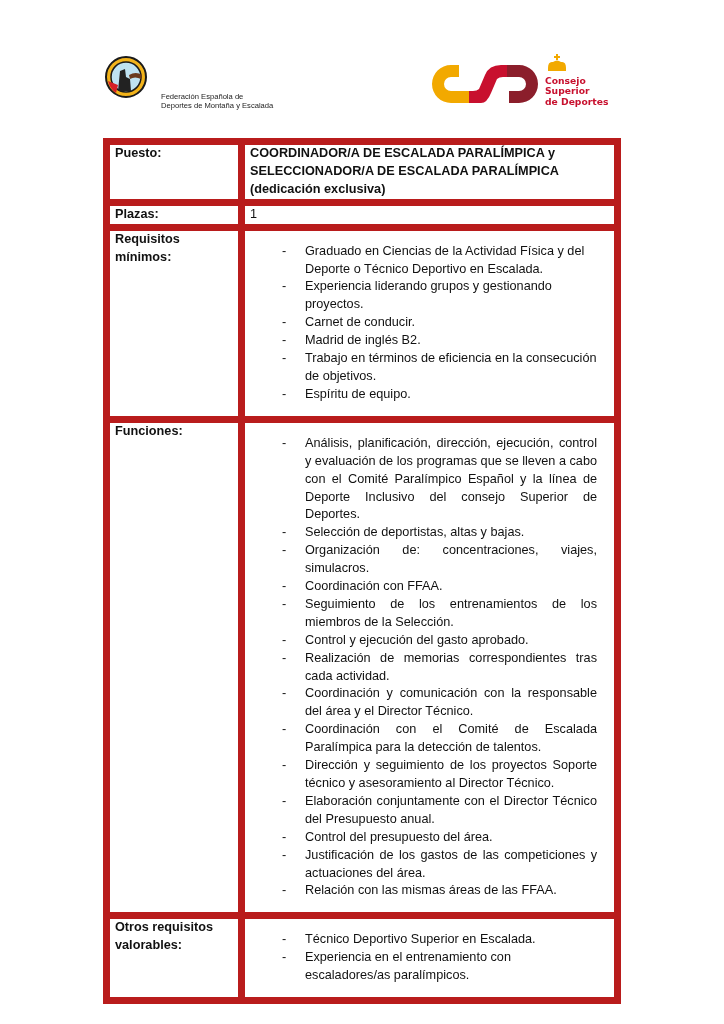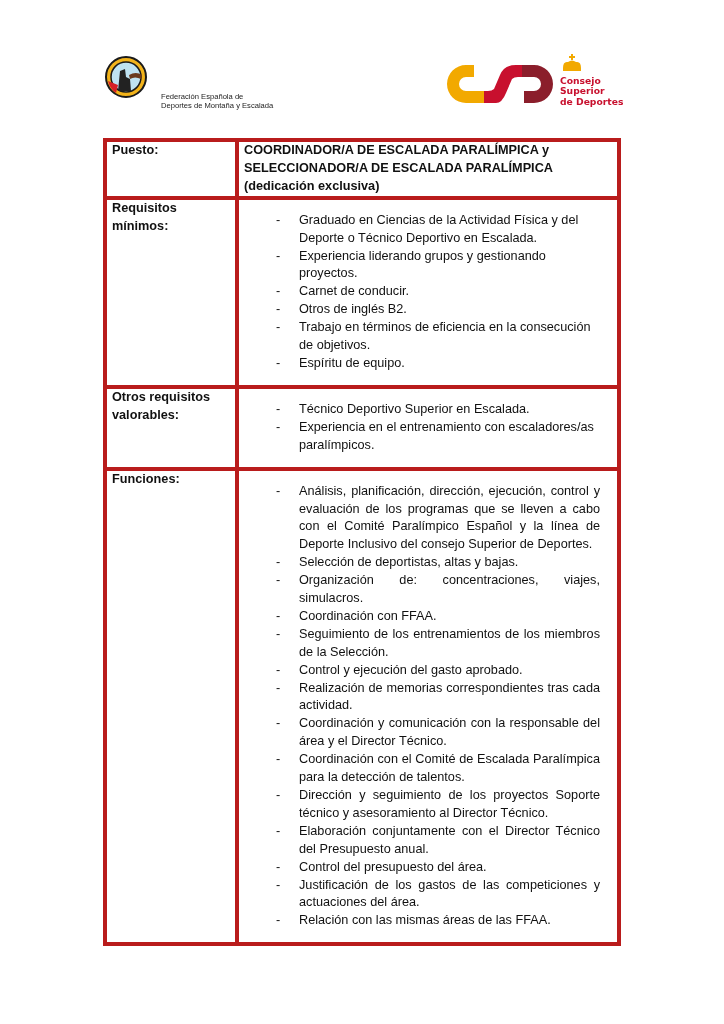--- a/index.html
+++ b/index.html
@@ -3,29 +3,29 @@
 <meta charset="utf-8">
 <style>
   html, body { margin:0; padding:0; background:#ffffff; }
   body { width:724px; height:1024px; position:relative; overflow:hidden;
          font-family:"Liberation Sans", sans-serif; color:#111; }
   .logo-fedme { position:absolute; left:104px; top:52px; width:180px; height:62px; }
   .fedme-emblem { position:absolute; left:0; top:3px; width:44px; height:44px; }
   .fedme-word { position:absolute; left:50px; top:-4px; font-family:"DejaVu Sans", sans-serif;
                 font-weight:bold; font-size:38px; letter-spacing:-1px; color:#111; line-height:48px; }
   .fedme-sub { position:absolute; left:57px; top:40px; font-size:7.6px; line-height:9px; color:#222; white-space:nowrap; }
-  .logo-csd { position:absolute; left:446px; top:54px; width:180px; height:60px; }
+  .logo-csd { position:absolute; left:431px; top:54px; width:180px; height:60px; }
   .csd-mark { position:absolute; left:0; top:7px; width:112px; height:46px; }
   .csd-crown { position:absolute; left:115px; top:0; width:22px; height:18px; }
   .csd-text { position:absolute; left:114px; top:22px; font-family:"DejaVu Sans", sans-serif;
               font-weight:bold; font-size:9.2px; line-height:10.3px; color:#c8102e; white-space:nowrap; }
 
   table.job { position:absolute; left:103px; top:138px; width:518px; border-collapse:collapse;
               font-size:12.7px; line-height:17.9px; }
-  table.job td { border:4px solid #b91c1c; vertical-align:top; padding:0 5px; }
+  table.job td { border:7px solid #b91c1c; vertical-align:top; padding:0 5px; }
   td.lbl { width:118px; font-weight:bold; }
   td.val { padding-left:6px; }
   .bold { font-weight:bold;margin-top:20px; }
   ul.dash { list-style:none; margin:12px; padding:0; }
   ul.dash li { position:relative; padding-left:43px; }
   ul.dash li::before { content:"-"; position:absolute; left:20px; top:0; }
   ul.justify li { text-align:justify; }
 </style>
 </head>
 <body>
@@ -68,44 +68,36 @@
   <tbody>
       <tr>
     <td class="lbl">Puesto:</td>
     <td class="val bold">
       <div>COORDINADOR/A DE ESCALADA PARALÍMPICA y</div>
       <div>SELECCIONADOR/A DE ESCALADA PARALÍMPICA</div>
       <div>(dedicación exclusiva)</div>
     </td>
   </tr>
   <tr>
+    <td class="lbl">Plazas:</td>
+    <td class="val">1</td>
+  </tr>
+  <tr>
     <td class="lbl">
       <div>Requisitos</div>
       <div>mínimos:</div>
     </td>
     <td class="val">
       <ul class="dash">
         <li>Graduado en Ciencias de la Actividad Física y del Deporte o Técnico Deportivo en Escalada.</li>
         <li>Experiencia liderando grupos y gestionando proyectos.</li>
         <li>Carnet de conducir.</li>
-        <li>Otros de inglés B2.</li>
+        <li>Madrid de inglés B2.</li>
         <li>Trabajo en términos de eficiencia en la consecución de objetivos.</li>
         <li>Espíritu de equipo.</li>
-      </ul>
-    </td>
-  </tr>
-  <tr>
-    <td class="lbl">
-      <div>Otros requisitos</div>
-      <div>valorables:</div>
-    </td>
-    <td class="val">
-      <ul class="dash">
-        <li>Técnico Deportivo Superior en Escalada.</li>
-        <li>Experiencia en el entrenamiento con escaladores/as paralímpicos.</li>
       </ul>
     </td>
   </tr>
   <tr>
     <td class="lbl">Funciones:</td>
     <td class="val">
       <ul class="dash justify">
         <li>Análisis, planificación, dirección, ejecución, control y evaluación de los programas que se lleven a cabo con el Comité Paralímpico Español y la línea de Deporte Inclusivo del consejo Superior de Deportes.</li>
         <li>Selección de deportistas, altas y bajas.</li>
         <li>Organización de: concentraciones, viajes, simulacros.</li>
@@ -116,14 +108,26 @@
         <li>Coordinación y comunicación con la responsable del área y el Director Técnico.</li>
         <li>Coordinación con el Comité de Escalada Paralímpica para la detección de talentos.</li>
         <li>Dirección y seguimiento de los proyectos Soporte técnico y asesoramiento al Director Técnico.</li>
         <li>Elaboración conjuntamente con el Director Técnico del Presupuesto anual.</li>
         <li>Control del presupuesto del área.</li>
         <li>Justificación de los gastos de las competiciones y actuaciones del área.</li>
         <li>Relación con las mismas áreas de las FFAA.</li>
       </ul>
     </td>
   </tr>
+  <tr>
+    <td class="lbl">
+      <div>Otros requisitos</div>
+      <div>valorables:</div>
+    </td>
+    <td class="val">
+      <ul class="dash">
+        <li>Técnico Deportivo Superior en Escalada.</li>
+        <li>Experiencia en el entrenamiento con escaladores/as paralímpicos.</li>
+      </ul>
+    </td>
+  </tr>
 </tbody>
   </table>
 
 </body></html>

